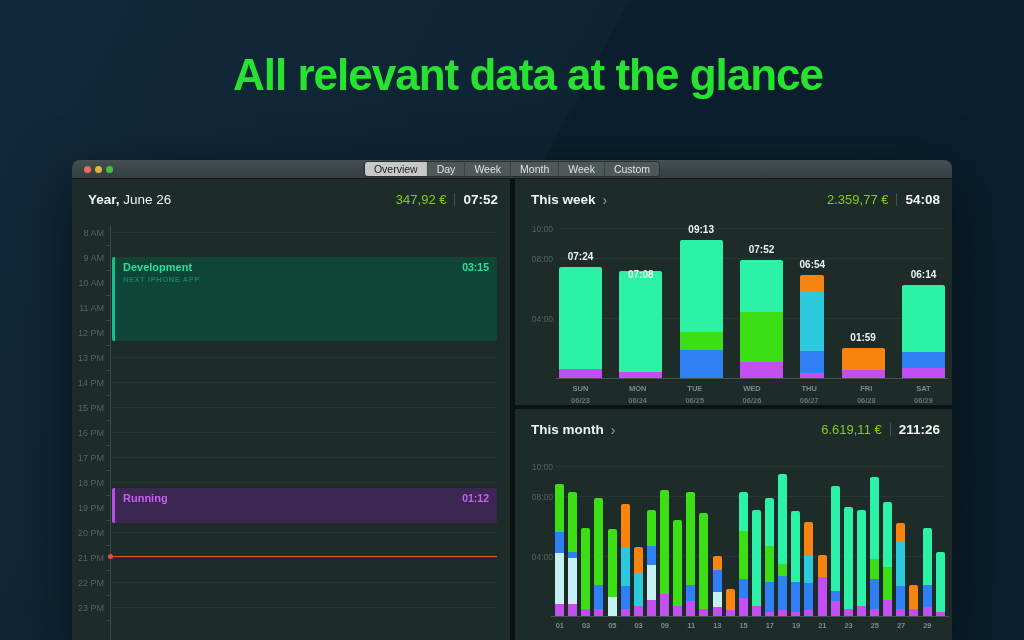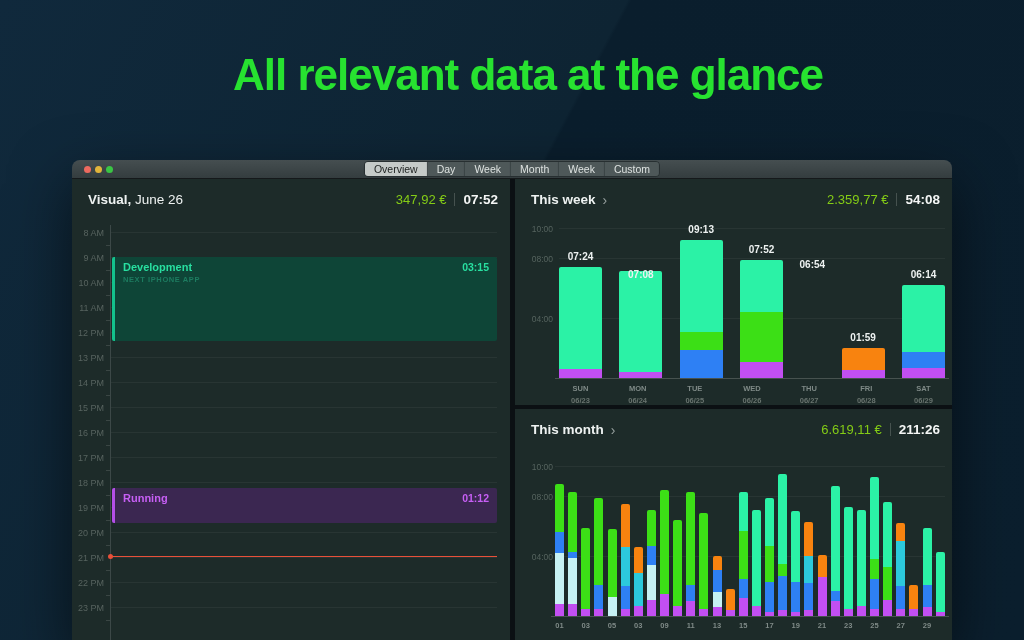--- a/index.html
+++ b/index.html
@@ -63,21 +63,21 @@
   .ylab   { position:absolute; width:36px; text-align:right; font-size:8.5px; color:#55635e; }
   .axis   { position:absolute; height:1px; background:#47524f; }
   .bars   { position:absolute; display:flex; justify-content:space-between; align-items:flex-end; }
   .bar    { position:relative; display:flex; flex-direction:column; justify-content:flex-end; }
   .seg:first-child { border-radius:2px 2px 0 0; }
   .bval   { position:absolute; left:50%; transform:translateX(-50%); font-size:10px; font-weight:bold;
             color:#eef2f1; white-space:nowrap; }
   .xlabs  { position:absolute; display:flex; justify-content:space-between; }
   .xlab   { text-align:center; font-size:7.5px; font-weight:bold; color:#7f8a87; line-height:1.55; }
   .xlab .d2 { color:#69746f; }
-  .mcell  { width:9px; display:flex; justify-content:center; }
+  .mcell  { width:9px; display:flex; justify-content:flex-end; }
   .mcell span { font-size:7.5px; font-weight:bold; color:#7f8a87; white-space:nowrap; }
 </style>
 </head>
 <body>
 
 <div class="stage">
   <div class="headline" style="color: rgb(39, 226, 48); margin-left: 16px;">All relevant data at the glance</div>
 
   <div class="window">
     <div class="titlebar">
@@ -93,21 +93,21 @@
           <div class="tab">Month</div>
           <div class="tab">Week</div>
           <div class="tab">Custom</div>
         </div>
     </div>
 
     <div class="content">
 
       <div class="panel left">
         <div class="phead">
-          <div class="ptitle"><span>Visual,</span><span class="thin"> June 26</span></div>
+          <div class="ptitle"><span>Year,</span><span class="thin"> June 26</span></div>
           <div class="pvals">
             <span class="amount">347,92 €</span>
             <span class="vsep"></span>
             <span class="dur">07:52</span>
           </div>
         </div>
         <div class="timeline" id="timeline">
             <div class="hline" style="top: 53px;"></div>
             <div class="hlabel" style="top: 49px;">8 AM</div>
             <div class="htick" style="top: 65.5px;"></div>
@@ -212,21 +212,21 @@
                   <div class="seg" style="height: 18px; background: rgb(60, 223, 22);"></div>
                   <div class="seg" style="height: 28.5px; background: rgb(46, 128, 244);"></div>
                   <div class="bval" style="bottom: 143.3px;">09:13</div>
                 </div>
                 <div class="bar" style="width: 43px;">
                   <div class="seg" style="height: 52.05px; background: rgb(43, 242, 166);"></div>
                   <div class="seg" style="height: 49.5px; background: rgb(60, 223, 22);"></div>
                   <div class="seg" style="height: 16.5px; background: rgb(194, 79, 242);"></div>
                   <div class="bval" style="bottom: 123.05px;">07:52</div>
                 </div>
-                <div class="bar" style="width: 24px; align-items: center;">
+                <div class="bar" style="width: 24px;">
                   <div class="seg" style="height: 16.5px; background: rgb(248, 131, 15);"></div>
                   <div class="seg" style="height: 60px; background: rgb(44, 201, 220);"></div>
                   <div class="seg" style="height: 21.75px; background: rgb(46, 128, 244);"></div>
                   <div class="seg" style="height: 5.25px; background: rgb(194, 79, 242);"></div>
                   <div class="bval" style="bottom: 108.5px;">06:54</div>
                 </div>
                 <div class="bar" style="width: 43px;">
                   <div class="seg" style="height: 21.45px; background: rgb(248, 131, 15);"></div>
                   <div class="seg" style="height: 8.25px; background: rgb(194, 79, 242);"></div>
                   <div class="bval" style="bottom: 34.7px;">01:59</div>

